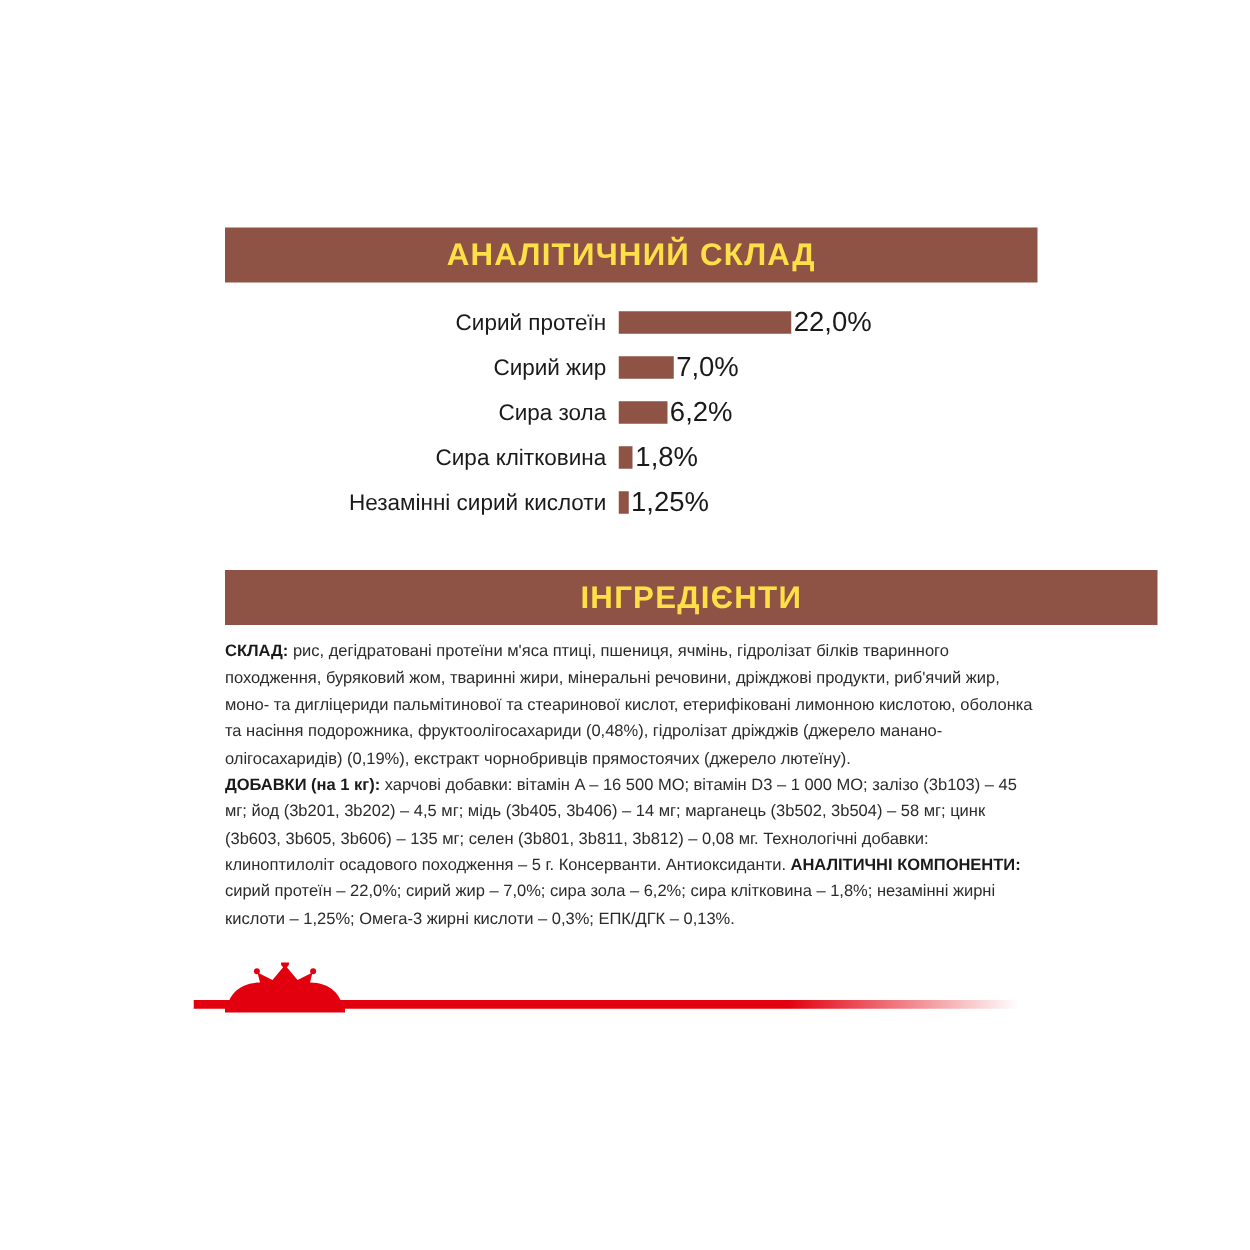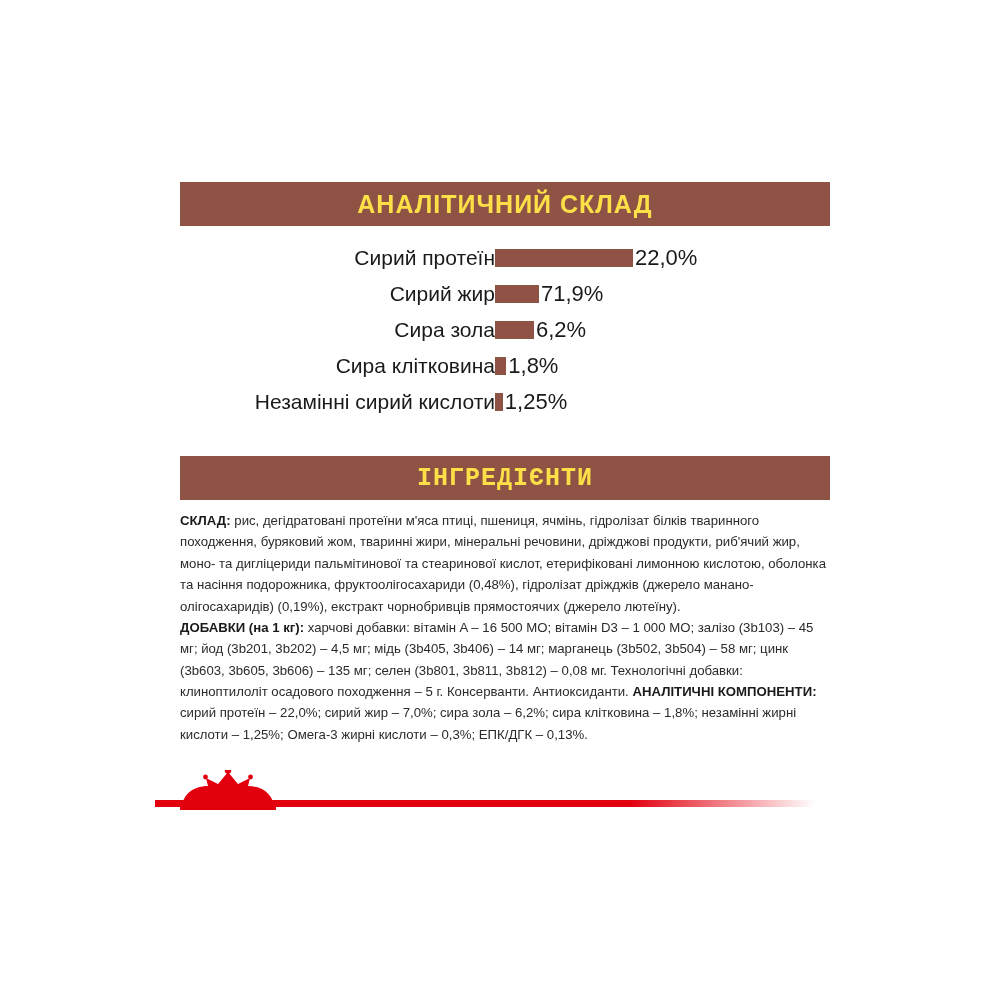--- a/index.html
+++ b/index.html
@@ -35,41 +35,41 @@
   #analytical-banner {
     left: 180px;
     top: 182px;
     width: 650px;
     height: 44px;
     font-size: 25px;
   }
   #ingredients-banner {
     left: 180px;
     top: 456px;
-    width: 650px;
+    width: 746px;
     height: 44px;
     font-size: 25px;
-    font-family: Liberation Mono, monospace;
   }
 
   .bars {
     position: absolute;
     left: 180px;
     top: 240px;
     width: 650px;
   }
   .bar-row {
     display: flex;
     align-items: center;
     height: 36px;
   }
   .bar-label {
     width: 315px;
     text-align: right;
-    font-size: 21px;
+    padding-right: 10px;
+    font-size: 18px;
     color: #1a1a1a;
     white-space: nowrap;
     box-sizing: border-box;
   }
   .bar-track {
     flex: 0 0 auto;
     display: flex;
     align-items: center;
   }
   .bar-fill {
@@ -139,21 +139,21 @@
         <div class="bar-label">Сирий протеїн</div>
         <div class="bar-track">
           <span class="bar-fill" style="width: 138px; background: rgb(143, 83, 70);"></span>
           <span class="bar-value">22,0%</span>
         </div>
       </div>
       <div class="bar-row">
         <div class="bar-label">Сирий жир</div>
         <div class="bar-track">
           <span class="bar-fill" style="width: 43.9091px; background: rgb(143, 83, 70);"></span>
-          <span class="bar-value">71,9%</span>
+          <span class="bar-value">7,0%</span>
         </div>
       </div>
       <div class="bar-row">
         <div class="bar-label">Сира зола</div>
         <div class="bar-track">
           <span class="bar-fill" style="width: 38.8909px; background: rgb(143, 83, 70);"></span>
           <span class="bar-value">6,2%</span>
         </div>
       </div>
       <div class="bar-row">

